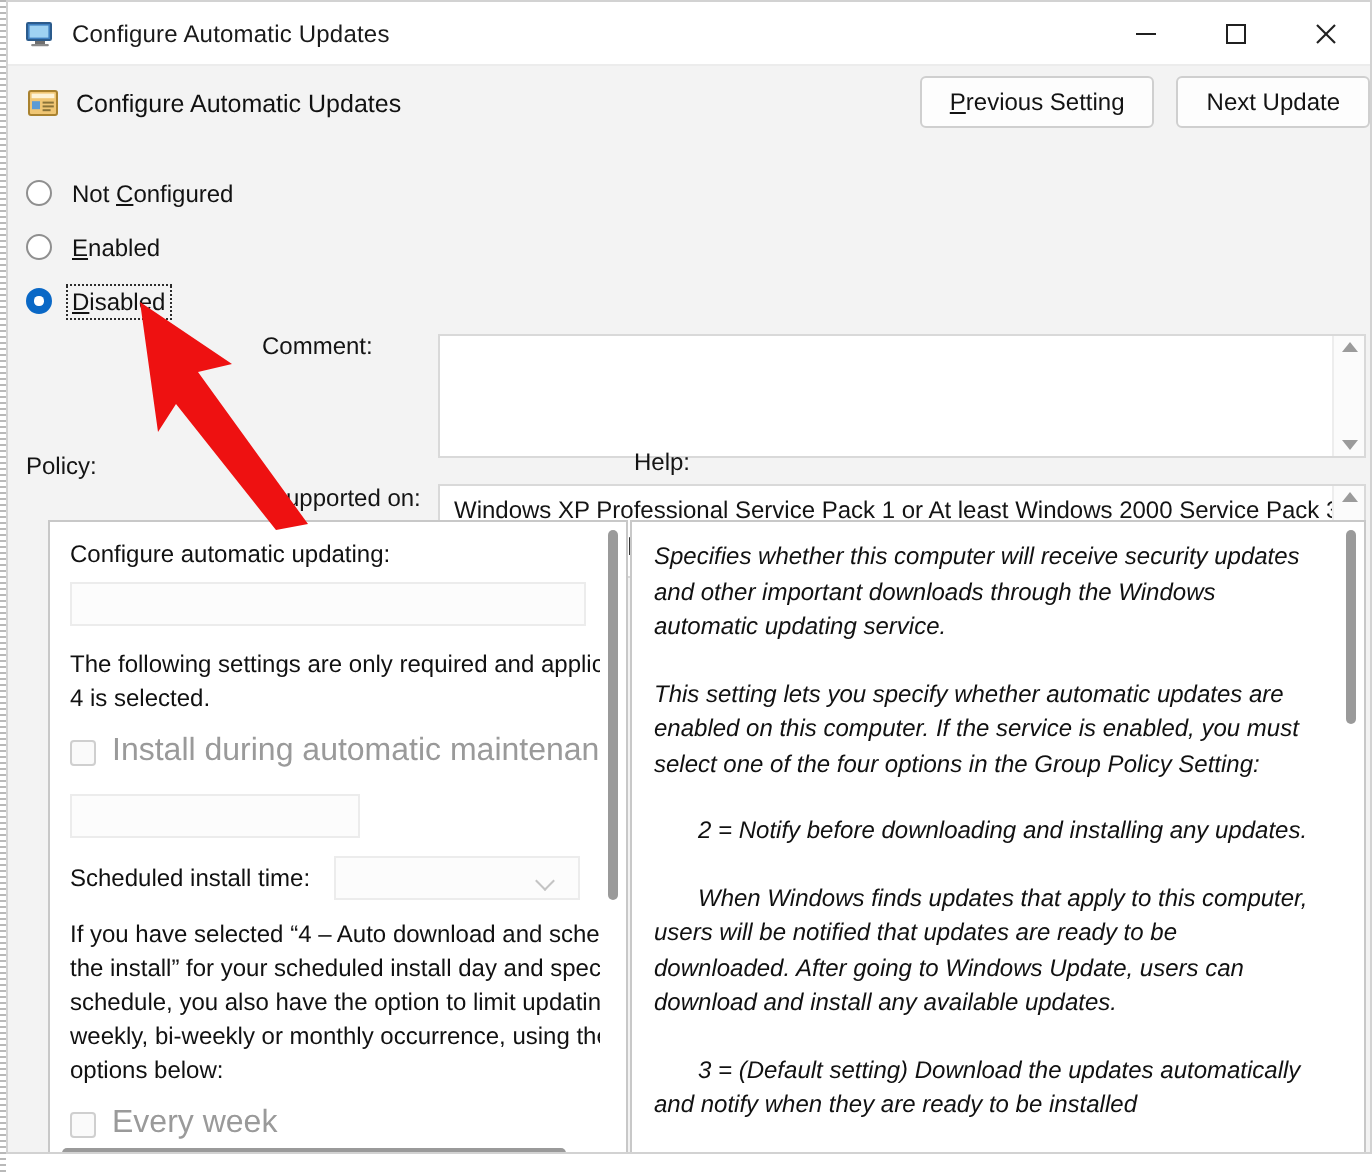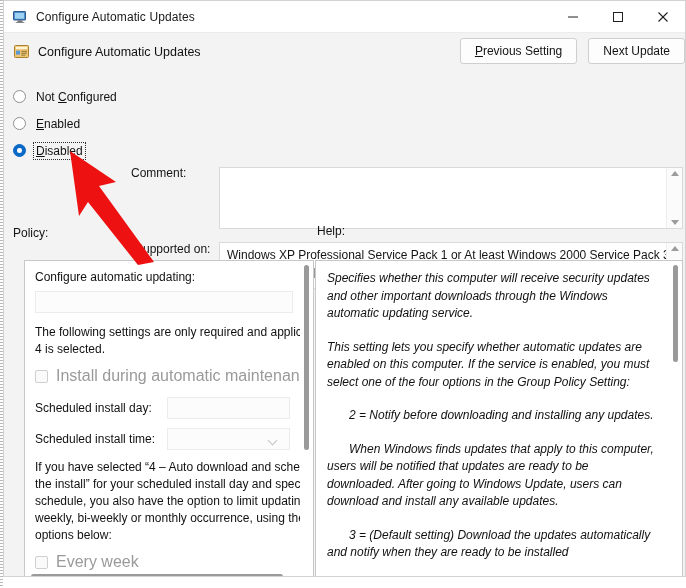--- a/index.html
+++ b/index.html
@@ -506,21 +506,20 @@
         <div class="opt-combo"></div>
         <div class="opt-para">The following settings are only required and applical
 4 is selected.</div>
 
         <div class="opt-check-row">
           <span class="checkbox"></span>
           <span class="opt-check-label">Install during automatic maintenance</span>
         </div>
 
         <div class="opt-field-row">
-          <span class="opt-field-label">Scheduled install day:</span>
           <span class="opt-input"></span>
         </div>
 
         <div class="opt-field-row">
           <span class="opt-field-label">Scheduled install time:</span>
           <span class="opt-input with-chevron"></span>
         </div>
 
         <div class="opt-para">If you have selected “4 – Auto download and sched
 the install” for your scheduled install day and specifi

